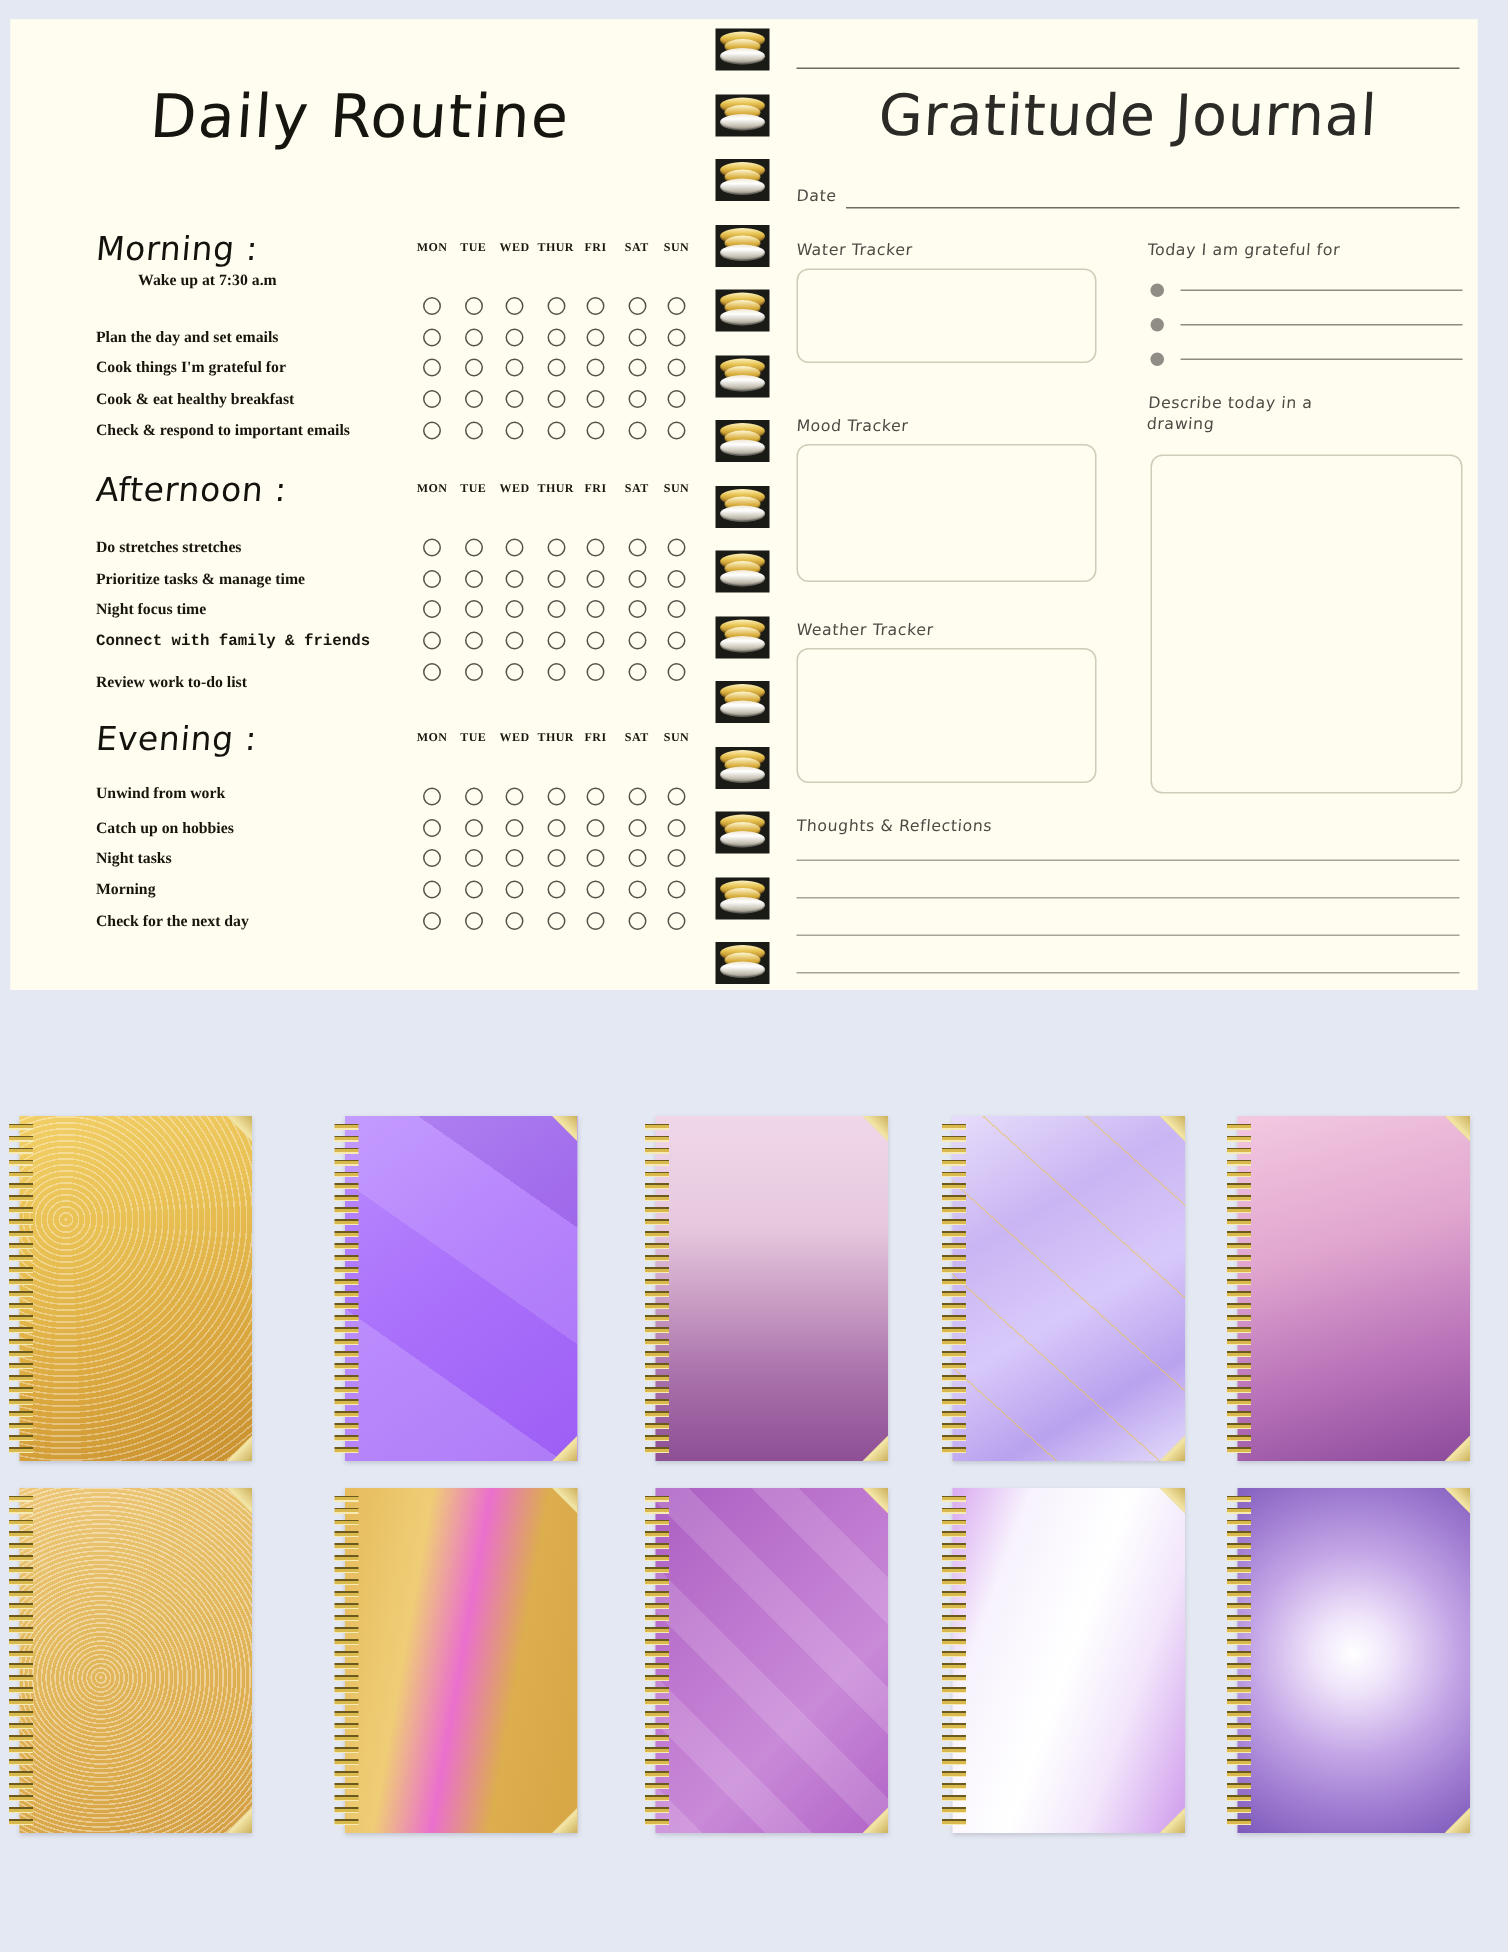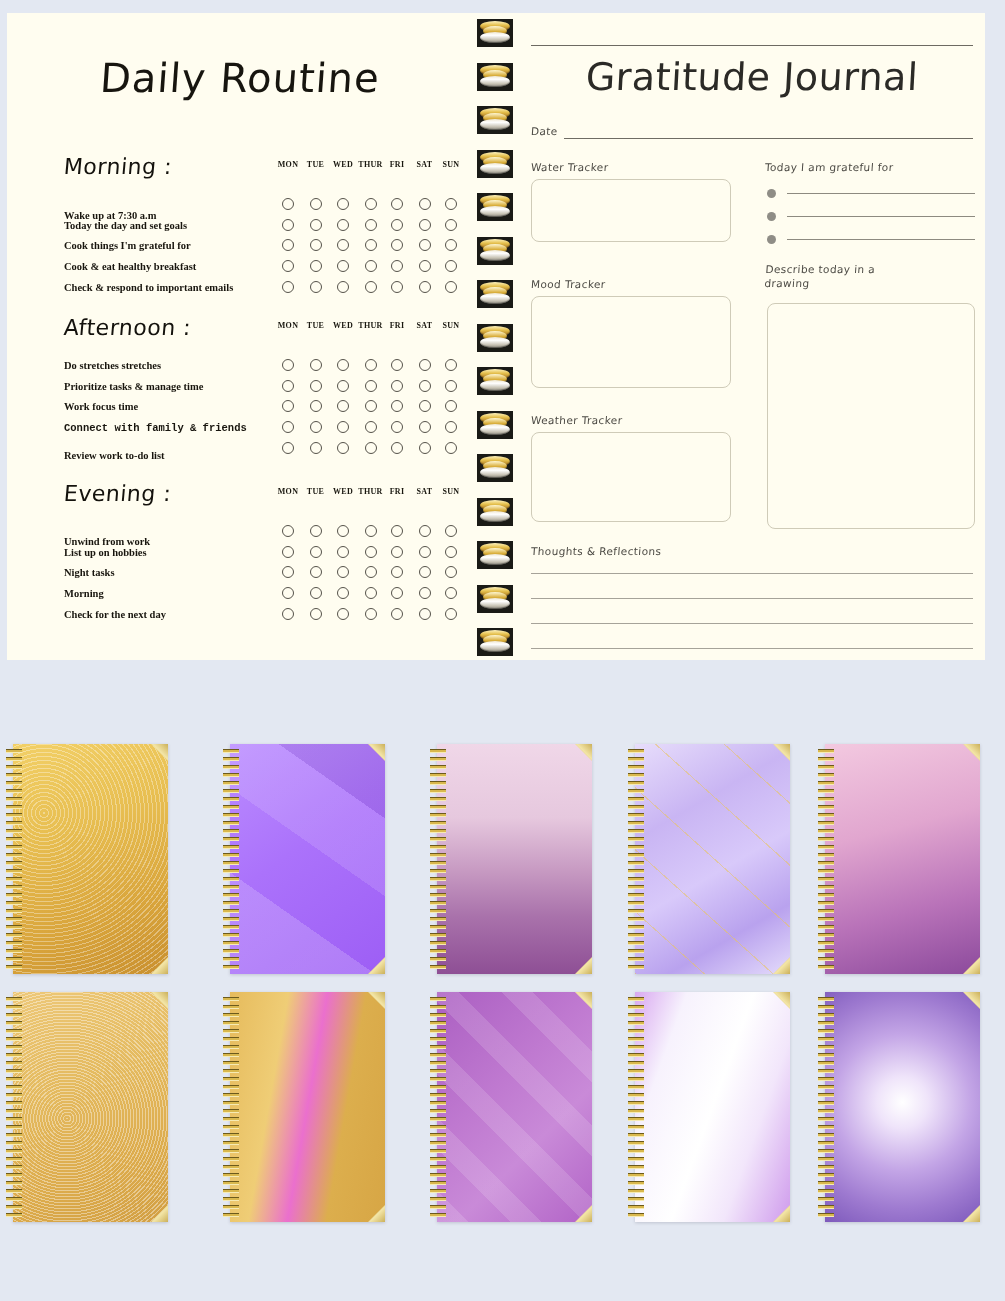--- a/index.html
+++ b/index.html
@@ -138,31 +138,31 @@
           <div class="sec-head" style="top: 8px;">Morning :</div>
           <div class="daycols" style="top: 14px;">
             <span style="left: 1px;">MON</span>
             <span style="left: 28.5px;">TUE</span>
             <span style="left: 56px;">WED</span>
             <span style="left: 83.5px;">THUR</span>
             <span style="left: 110px;">FRI</span>
             <span style="left: 137.5px;">SAT</span>
             <span style="left: 164px;">SUN</span>
           </div>
-          <div class="task" style="top: 64px;">Wake up at 7:30 a.m</div>
+          <div class="task" style="top: 36px; margin-left: 28px;">Wake up at 7:30 a.m</div>
           <div class="circrow" style="top: 52px;">
             <div class="circ" style="left: 9px;"></div>
             <div class="circ" style="left: 36.5px;"></div>
             <div class="circ" style="left: 64px;"></div>
             <div class="circ" style="left: 91.5px;"></div>
             <div class="circ" style="left: 118px;"></div>
             <div class="circ" style="left: 145.5px;"></div>
             <div class="circ" style="left: 172px;"></div>
           </div>
-          <div class="task" style="top: 73.7px;">Today the day and set goals</div>
+          <div class="task" style="top: 73.7px;">Plan the day and set emails</div>
           <div class="circrow" style="top: 72.7px;">
             <div class="circ" style="left: 9px;"></div>
             <div class="circ" style="left: 36.5px;"></div>
             <div class="circ" style="left: 64px;"></div>
             <div class="circ" style="left: 91.5px;"></div>
             <div class="circ" style="left: 118px;"></div>
             <div class="circ" style="left: 145.5px;"></div>
             <div class="circ" style="left: 172px;"></div>
           </div>
           <div class="task" style="top: 94.4px;">Cook things I'm grateful for</div>
@@ -220,21 +220,21 @@
           <div class="task" style="top: 73.7px;">Prioritize tasks &amp; manage time</div>
           <div class="circrow" style="top: 72.7px;">
             <div class="circ" style="left: 9px;"></div>
             <div class="circ" style="left: 36.5px;"></div>
             <div class="circ" style="left: 64px;"></div>
             <div class="circ" style="left: 91.5px;"></div>
             <div class="circ" style="left: 118px;"></div>
             <div class="circ" style="left: 145.5px;"></div>
             <div class="circ" style="left: 172px;"></div>
           </div>
-          <div class="task" style="top: 94.4px;">Work focus time</div>
+          <div class="task" style="top: 94.4px;">Night focus time</div>
           <div class="circrow" style="top: 93.4px;">
             <div class="circ" style="left: 9px;"></div>
             <div class="circ" style="left: 36.5px;"></div>
             <div class="circ" style="left: 64px;"></div>
             <div class="circ" style="left: 91.5px;"></div>
             <div class="circ" style="left: 118px;"></div>
             <div class="circ" style="left: 145.5px;"></div>
             <div class="circ" style="left: 172px;"></div>
           </div>
           <div class="task" style="top: 115.1px; font-family: Liberation Mono, monospace;">Connect with family &amp; friends</div>
@@ -262,31 +262,31 @@
           <div class="sec-head" style="top: 8px;">Evening :</div>
           <div class="daycols" style="top: 14px;">
             <span style="left: 1px;">MON</span>
             <span style="left: 28.5px;">TUE</span>
             <span style="left: 56px;">WED</span>
             <span style="left: 83.5px;">THUR</span>
             <span style="left: 110px;">FRI</span>
             <span style="left: 137.5px;">SAT</span>
             <span style="left: 164px;">SUN</span>
           </div>
-          <div class="task" style="top: 63px; text-align: right;">Unwind from work</div>
+          <div class="task" style="top: 51px; text-align: right;">Unwind from work</div>
           <div class="circrow" style="top: 52px;">
             <div class="circ" style="left: 9px;"></div>
             <div class="circ" style="left: 36.5px;"></div>
             <div class="circ" style="left: 64px;"></div>
             <div class="circ" style="left: 91.5px;"></div>
             <div class="circ" style="left: 118px;"></div>
             <div class="circ" style="left: 145.5px;"></div>
             <div class="circ" style="left: 172px;"></div>
           </div>
-          <div class="task" style="top: 73.7px;">List up on hobbies</div>
+          <div class="task" style="top: 73.7px;">Catch up on hobbies</div>
           <div class="circrow" style="top: 72.7px;">
             <div class="circ" style="left: 9px;"></div>
             <div class="circ" style="left: 36.5px;"></div>
             <div class="circ" style="left: 64px;"></div>
             <div class="circ" style="left: 91.5px;"></div>
             <div class="circ" style="left: 118px;"></div>
             <div class="circ" style="left: 145.5px;"></div>
             <div class="circ" style="left: 172px;"></div>
           </div>
           <div class="task" style="top: 94.4px;">Night tasks</div>

